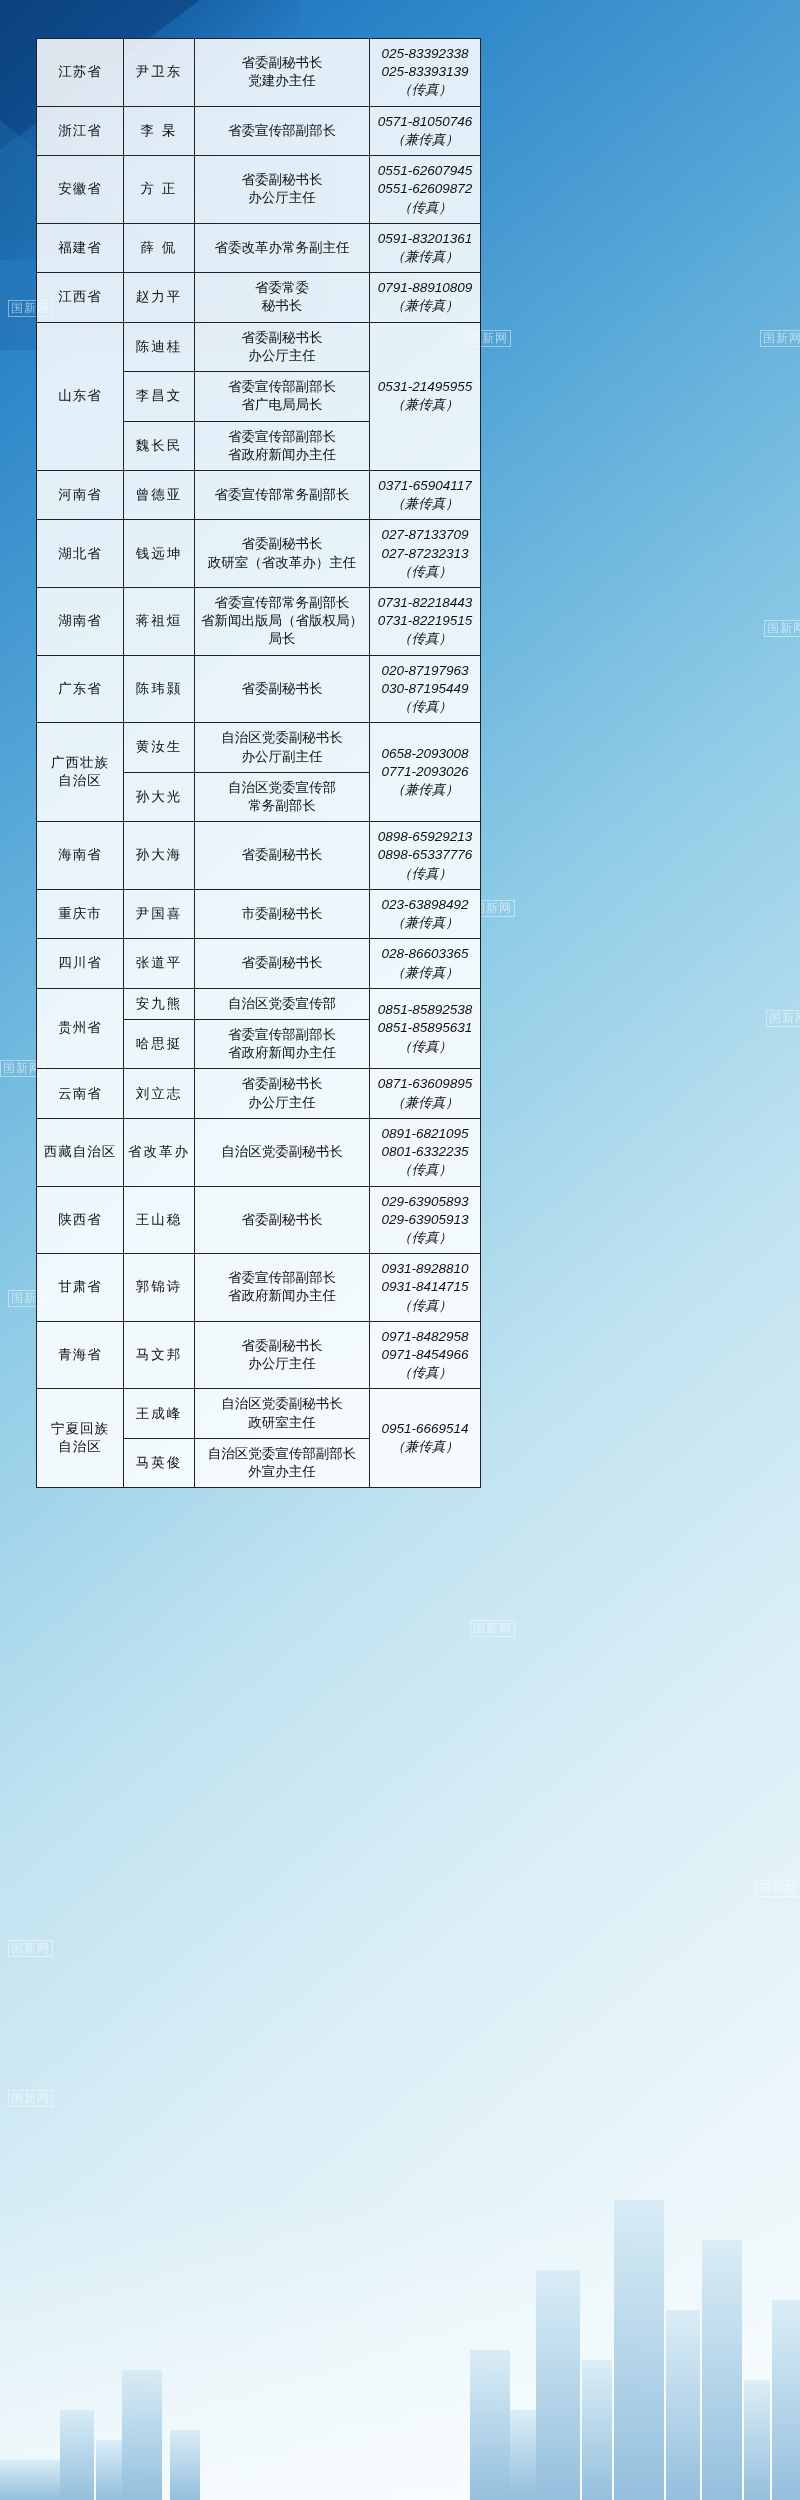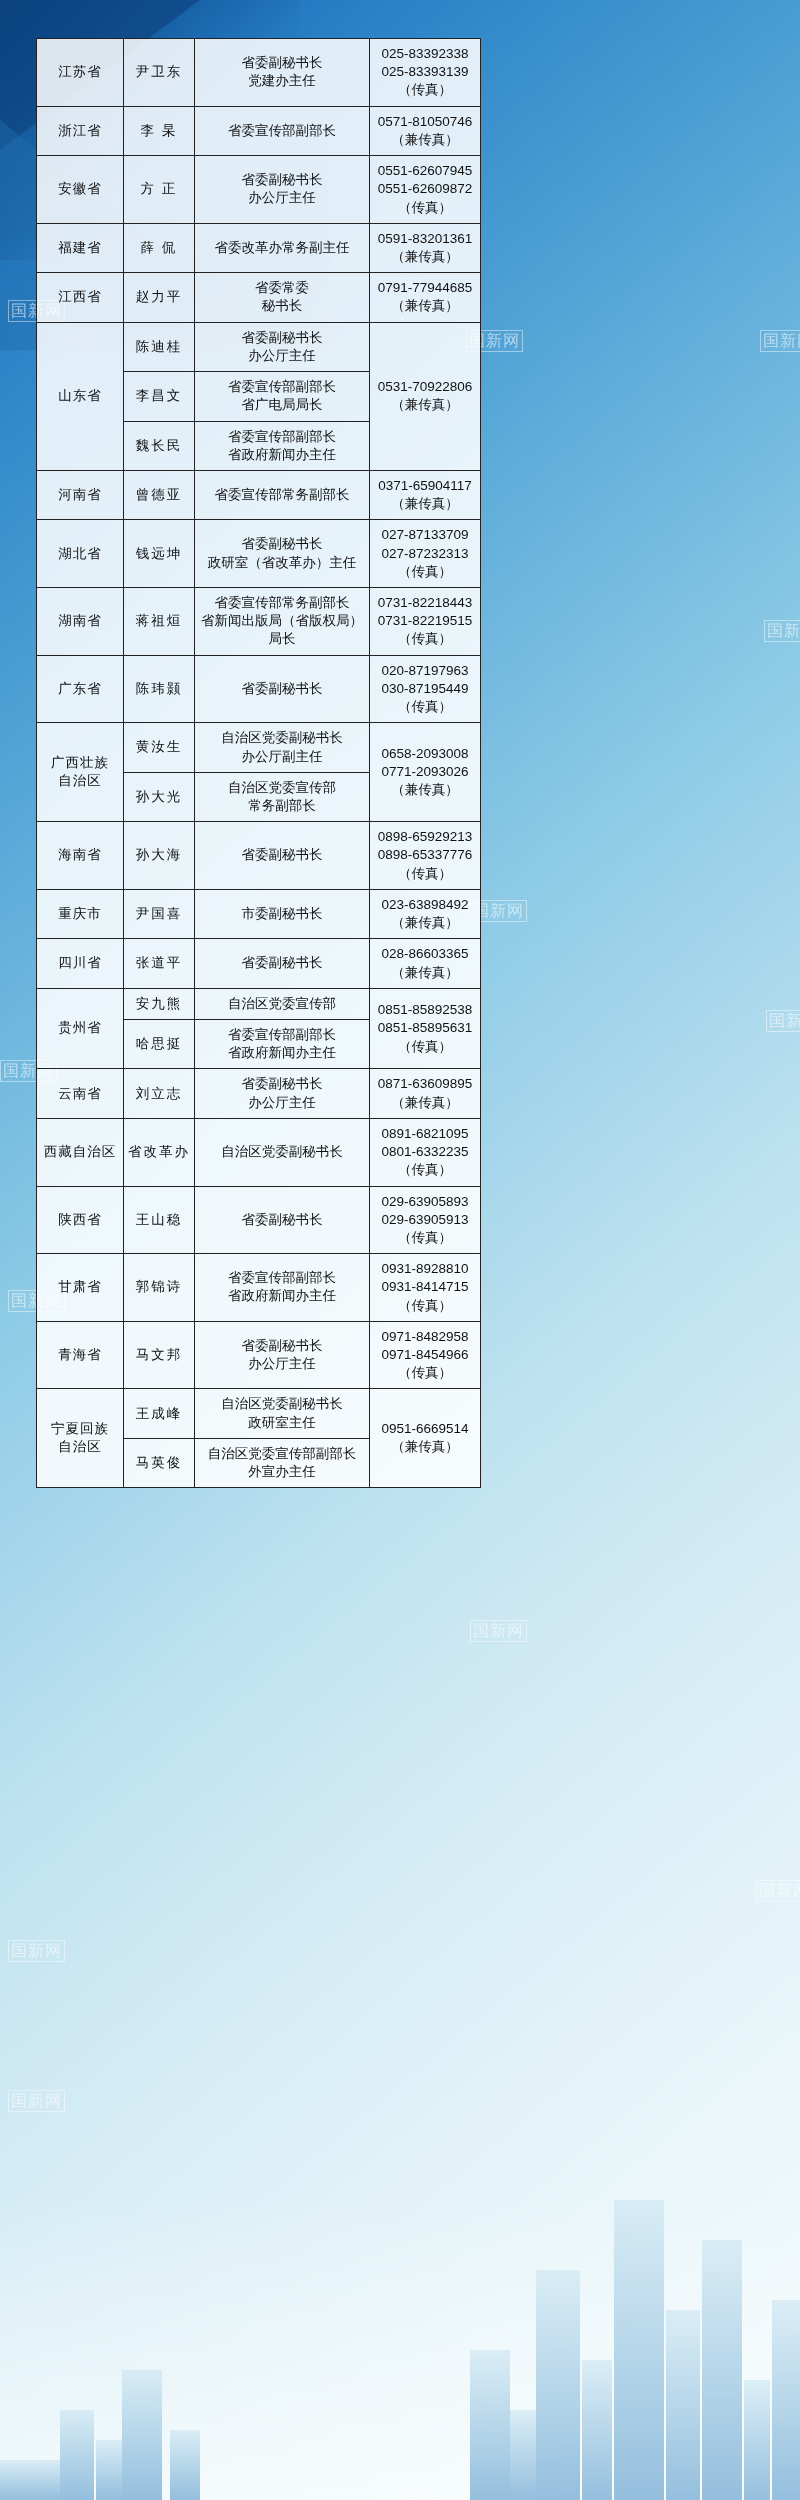--- a/index.html
+++ b/index.html
@@ -57,21 +57,21 @@
   .skyline-left {
     position: absolute;
     left: 0; top: 30px;
     width: 330px; height: 320px;
     opacity: 0.35;
     background:
       linear-gradient(to top, rgba(20,80,140,0.65), rgba(20,80,140,0) 75%);
   }
   .watermark {
     position: absolute;
-    font-size: 16px;
+    font-size: 12px;
     color: rgba(255,255,255,0.55);
     font-family: "Liberation Sans", sans-serif;
     letter-spacing: 1px;
     border: 1px solid rgba(255,255,255,0.45);
     padding: 1px 2px;
     line-height: 1.1;
     white-space: nowrap;
   }
 
   
@@ -106,20 +106,21 @@
     letter-spacing: 2px;
   }
   td.title {
     width: 170px;
     letter-spacing: 0px;
   }
   td.phone {
     width: 106px;
     letter-spacing: 0px;
     font-size: 13px;
+    font-style: italic;
   }
   .lines > div { white-space: nowrap; }
 </style>
 </head>
 <body>
 
 <div class="bg"></div>
 <div class="bg-tri-a"></div>
 <div class="bg-tri-b"></div>
 <div class="bg-tri-c"></div>
@@ -248,41 +249,41 @@
           </td>
           <td class="name">赵力平</td>
           <td class="title">
             <div class="lines">
               <div>省委常委</div>
               <div>秘书长</div>
             </div>
           </td>
           <td class="phone" rowspan="1">
             <div class="lines">
-              <div>0791-77944685</div>
+              <div>0791-88910809</div>
               <div>（兼传真）</div>
             </div>
           </td>
         </tr>
         <tr>
           <td class="prov" rowspan="3">
             <div class="lines">
               <div>山东省</div>
             </div>
           </td>
           <td class="name">陈迪桂</td>
           <td class="title">
             <div class="lines">
               <div>省委副秘书长</div>
               <div>办公厅主任</div>
             </div>
           </td>
           <td class="phone" rowspan="3">
             <div class="lines">
-              <div>0531-70922806</div>
+              <div>0531-21495955</div>
               <div>（兼传真）</div>
             </div>
           </td>
         </tr>
         <tr>
           <td class="name">李昌文</td>
           <td class="title">
             <div class="lines">
               <div>省委宣传部副部长</div>
               <div>省广电局局长</div>

